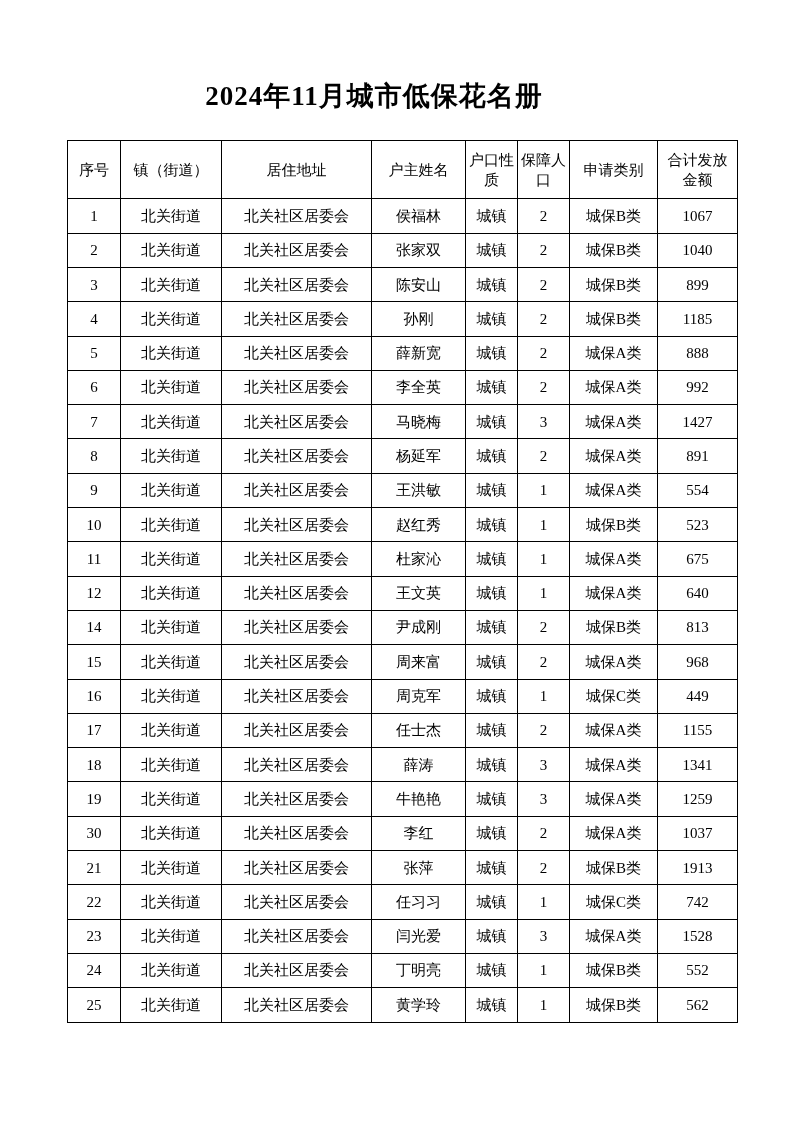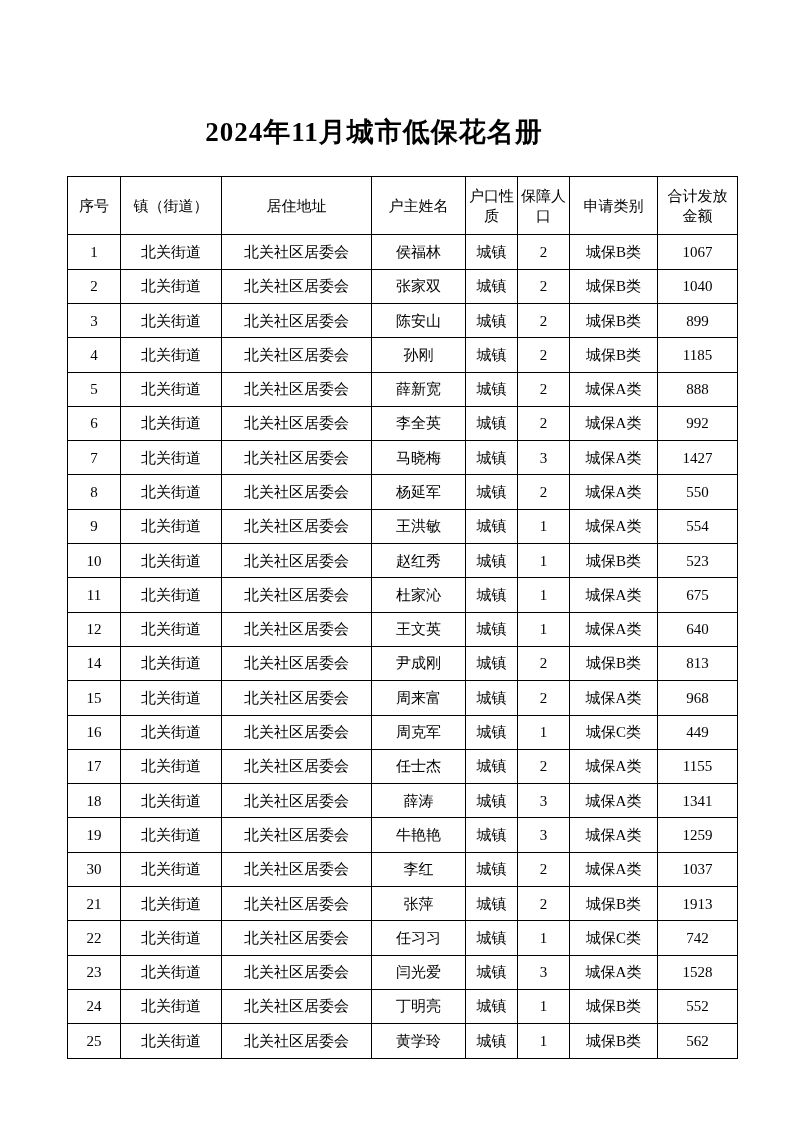--- a/index.html
+++ b/index.html
@@ -11,21 +11,21 @@
   }
   .page {
     position: relative;
     width: 793px;
     height: 1122px;
     background: #ffffff;
     overflow: hidden;
   }
   .doc-title {
     margin: 0;
-    padding-top: 116px;
+    padding-top: 80px;
     width: 614px;
     margin-left: 67px;
     text-align: center;
     font-size: 27px;
     font-weight: bold;
     letter-spacing: 1px;
     line-height: 1.2;
   }
   table.roster {
     border-collapse: collapse;
@@ -149,21 +149,21 @@
           <td class="col7">1427</td>
         </tr>
         <tr>
           <td class="col0">8</td>
           <td class="col1">北关街道</td>
           <td class="col2">北关社区居委会</td>
           <td class="col3">杨延军</td>
           <td class="col4">城镇</td>
           <td class="col5">2</td>
           <td class="col6">城保A类</td>
-          <td class="col7">550</td>
+          <td class="col7">891</td>
         </tr>
         <tr>
           <td class="col0">9</td>
           <td class="col1">北关街道</td>
           <td class="col2">北关社区居委会</td>
           <td class="col3">王洪敏</td>
           <td class="col4">城镇</td>
           <td class="col5">1</td>
           <td class="col6">城保A类</td>
           <td class="col7">554</td>

